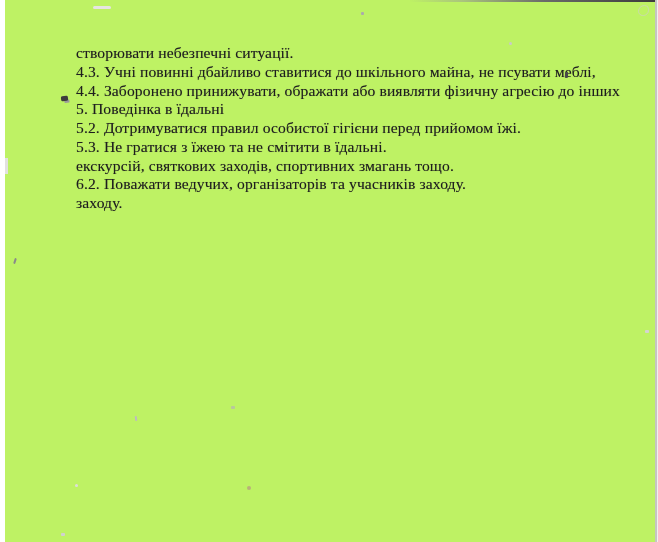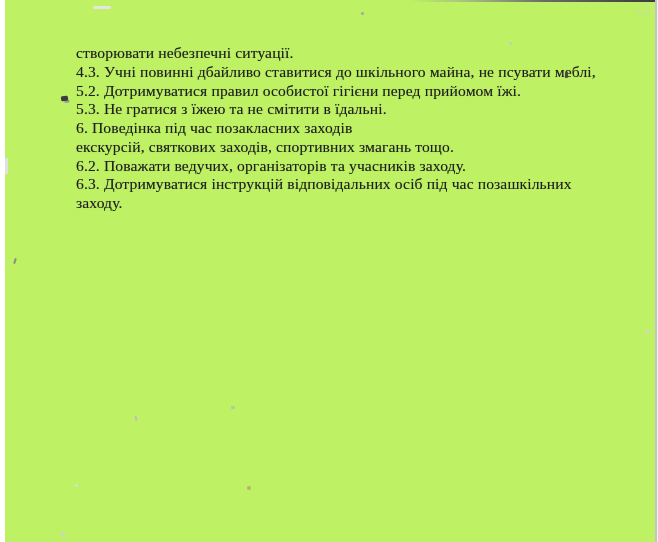--- a/index.html
+++ b/index.html
@@ -73,26 +73,26 @@
   .s14 { left:70px;  top:484px; width:3px; height:3px; background:#dddddd; border-radius:50%; }
 </style>
 </head>
 <body>
 
 <div class="canvas">
 
   <div class="textblock">
     <div class="line">створювати небезпечні ситуації.</div>
     <div class="line">4.3. Учні повинні дбайливо ставитися до шкільного майна, не псувати меблі,</div>
+    <div class="line">4.4. Заборонено принижувати, ображати або виявляти фізичну агресію до інших</div>
+    <div class="line">5. Поведінка в їдальні</div>
     <div class="line">5.2. Дотримуватися правил особистої гігієни перед прийомом їжі.</div>
     <div class="line">5.3. Не гратися з їжею та не смітити в їдальні.</div>
-    <div class="line">6. Поведінка під час позакласних заходів</div>
     <div class="line">екскурсій, святкових заходів, спортивних змагань тощо.</div>
     <div class="line">6.2. Поважати ведучих, організаторів та учасників заходу.</div>
-    <div class="line">6.3. Дотримуватися інструкцій відповідальних осіб під час позашкільних</div>
     <div class="line">заходу.</div>
   </div>
 
   <div class="top-edge"></div>
   <div class="right-strip"></div>
   <div class="right-line"></div>
 
   <div class="speck s1"></div>
   <div class="speck s2"></div>
   <div class="speck s3"></div>

